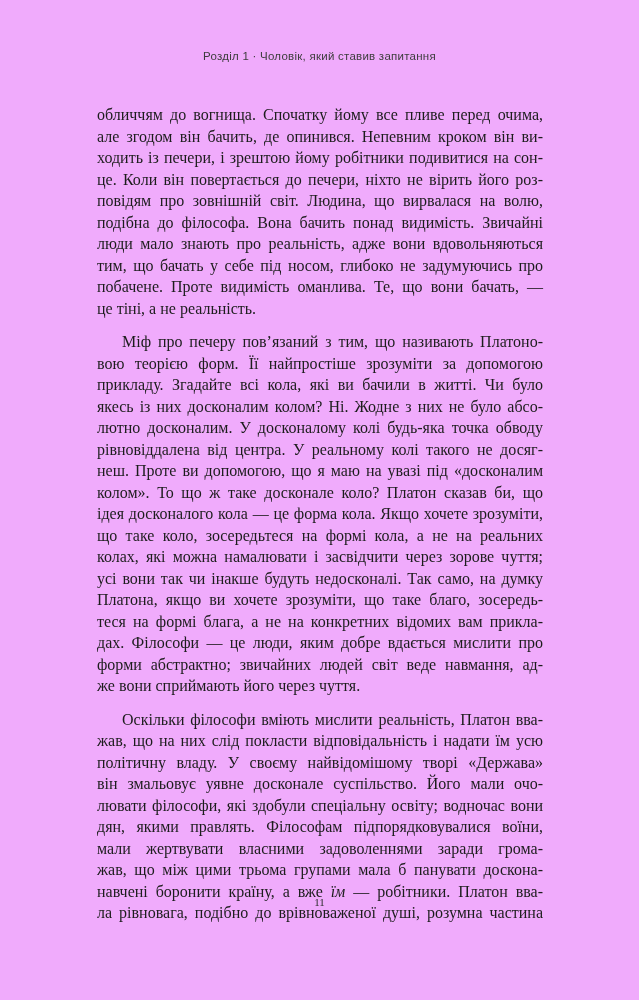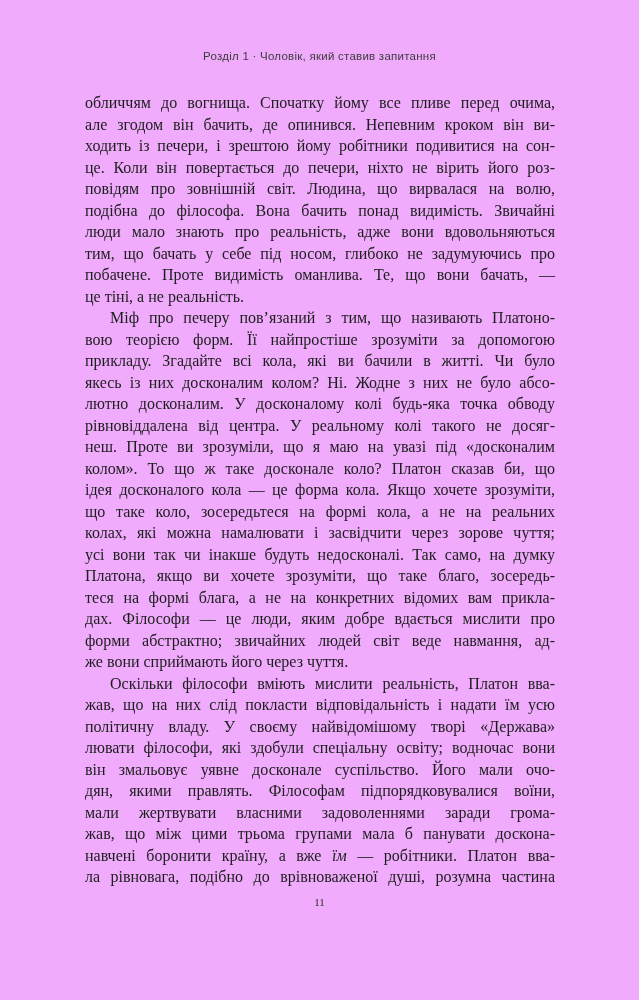--- a/index.html
+++ b/index.html
@@ -29,21 +29,21 @@
   }
   .text-block {
     position: absolute;
     left: 85px;
     top: 92px;
     width: 470px;
     font-size: 16px;
     line-height: 21.5px;
   }
   .para {
-    margin: 0;
+    margin: 12px;
     padding: 0;
   }
   .line {
     text-align: justify;
     text-align-last: justify;
   }
   .line.last {
     text-align-last: left;
   }
   .line.indent {
@@ -84,39 +84,39 @@
       <div class="line last">це тіні, а не реальність.</div>
     </div>
 
     <div class="para">
       <div class="line indent">Міф про печеру пов’язаний з тим, що називають Платоно-</div>
       <div class="line">вою теорією форм. Її найпростіше зрозуміти за допомогою</div>
       <div class="line">прикладу. Згадайте всі кола, які ви бачили в житті. Чи було</div>
       <div class="line">якесь із них досконалим колом? Ні. Жодне з них не було абсо-</div>
       <div class="line">лютно досконалим. У досконалому колі будь-яка точка обводу</div>
       <div class="line">рівновіддалена від центра. У реальному колі такого не досяг-</div>
-      <div class="line">неш. Проте ви зрозуміли, що я маю на увазі під «досконалим</div>
+      <div class="line">неш. Проте ви допомогою, що я маю на увазі під «досконалим</div>
       <div class="line">колом». То що ж таке досконале коло? Платон сказав би, що</div>
       <div class="line">ідея досконалого кола — це форма кола. Якщо хочете зрозуміти,</div>
       <div class="line">що таке коло, зосередьтеся на формі кола, а не на реальних</div>
       <div class="line">колах, які можна намалювати і засвідчити через зорове чуття;</div>
       <div class="line">усі вони так чи інакше будуть недосконалі. Так само, на думку</div>
       <div class="line">Платона, якщо ви хочете зрозуміти, що таке благо, зосередь-</div>
       <div class="line">теся на формі блага, а не на конкретних відомих вам прикла-</div>
       <div class="line">дах. Філософи — це люди, яким добре вдається мислити про</div>
       <div class="line">форми абстрактно; звичайних людей світ веде навмання, ад-</div>
       <div class="line last">же вони сприймають його через чуття.</div>
     </div>
 
     <div class="para">
       <div class="line indent">Оскільки філософи вміють мислити реальність, Платон вва-</div>
       <div class="line">жав, що на них слід покласти відповідальність і надати їм усю</div>
       <div class="line">політичну владу. У своєму найвідомішому творі «Держава»</div>
+      <div class="line">він змальовує уявне досконале суспільство. Його мали очо-</div>
       <div class="line">лювати філософи, які здобули спеціальну освіту; водночас вони</div>
-      <div class="line">він змальовує уявне досконале суспільство. Його мали очо-</div>
       <div class="line">дян, якими правлять. Філософам підпорядковувалися воїни,</div>
       <div class="line">мали жертвувати власними задоволеннями заради грома-</div>
       <div class="line">жав, що між цими трьома групами мала б панувати доскона-</div>
       <div class="line">
         <span>навчені боронити країну, а вже </span><em>їм</em><span> — робітники. Платон вва-</span>
       </div>
       <div class="line">ла рівновага, подібно до врівноваженої душі, розумна частина</div>
     </div>
 
   </div>

